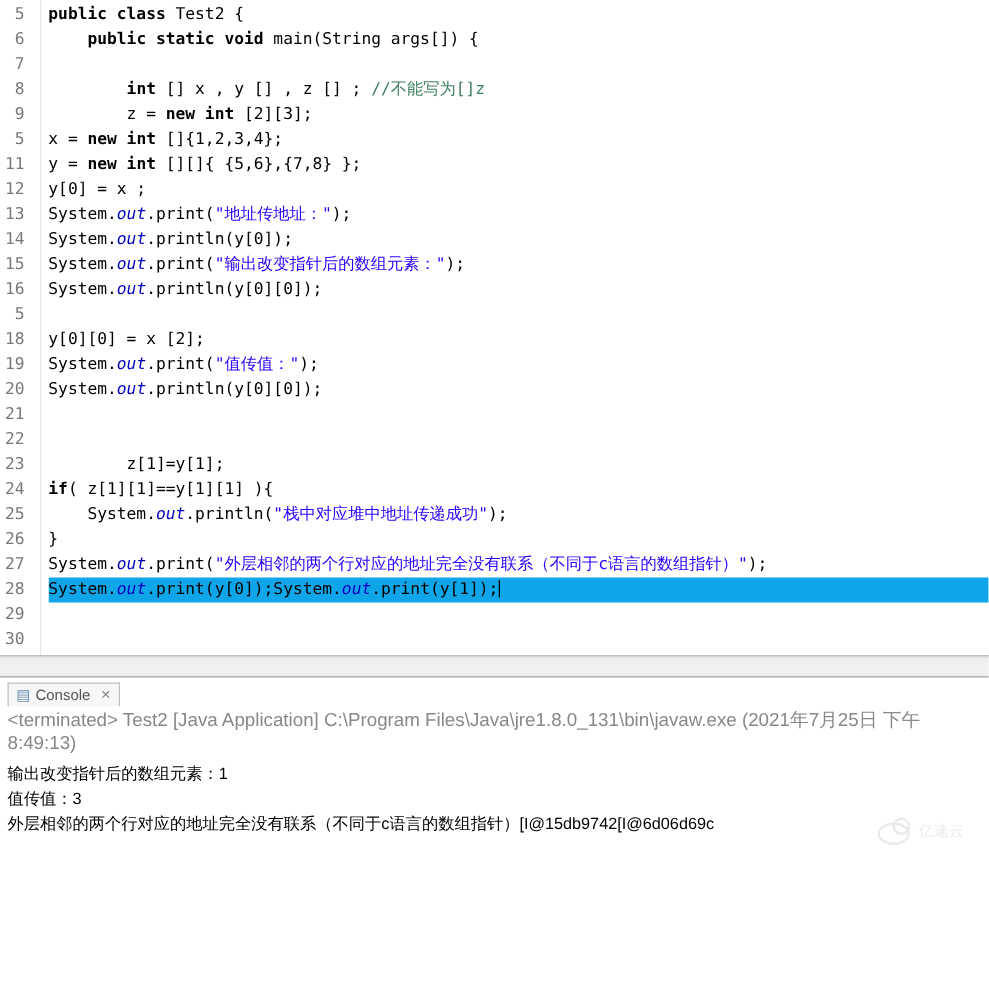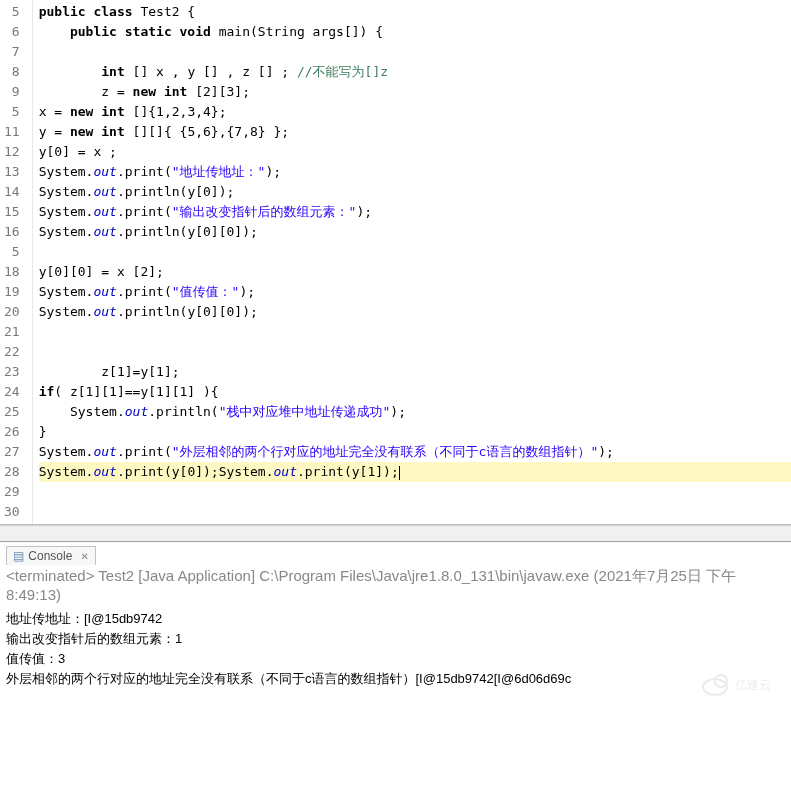--- a/index.html
+++ b/index.html
@@ -28,21 +28,21 @@
   .code {
     flex: 1;
     padding: 2px 0 2px 6px;
     white-space: pre;
     overflow-x: auto;
   }
   .code-line {
     height: 20px;
     line-height: 20px;
   }
-  .hl { background: #fef9c3; }
+  .hl { background: #0ea5e9; }
   .kw { color: #000000; font-weight: bold; }
   .str { color: #2a00ff; }
   .cmt { color: #3f7f5f; }
   .field { color: #0000c0; font-style: italic; }
   .scroll-bar {
     height: 16px;
     background: #f0f0f0;
     border-top: 1px solid #d0d0d0;
   }
   .console-pane {
@@ -148,21 +148,20 @@
 <div class="console-pane">
   <div class="console-tab-bar">
     <div class="console-tab">
       <span style="color:#6a8db5;">▤</span>
       <span>Console</span>
       <span class="x">✕</span>
     </div>
   </div>
   <div class="console-status">&lt;terminated&gt; Test2 [Java Application] C:\Program Files\Java\jre1.8.0_131\bin\javaw.exe (2021年7月25日 下午8:49:13)</div>
   <div class="console-out" id="console-out">
-      <div>地址传地址：[I@15db9742</div>
       <div>输出改变指针后的数组元素：1</div>
       <div>值传值：3</div>
       <div>外层相邻的两个行对应的地址完全没有联系（不同于c语言的数组指针）[I@15db9742[I@6d06d69c</div>
     </div>
 </div>
 
 <div class="footer-area">
   <svg class="logo" width="80" height="32" viewBox="0 0 80 32">
     <ellipse cx="16" cy="20" rx="12" ry="8" fill="none" stroke="#b0b0b0" stroke-width="2"></ellipse>
     <circle cx="22" cy="14" r="6" fill="none" stroke="#b0b0b0" stroke-width="2"></circle>

